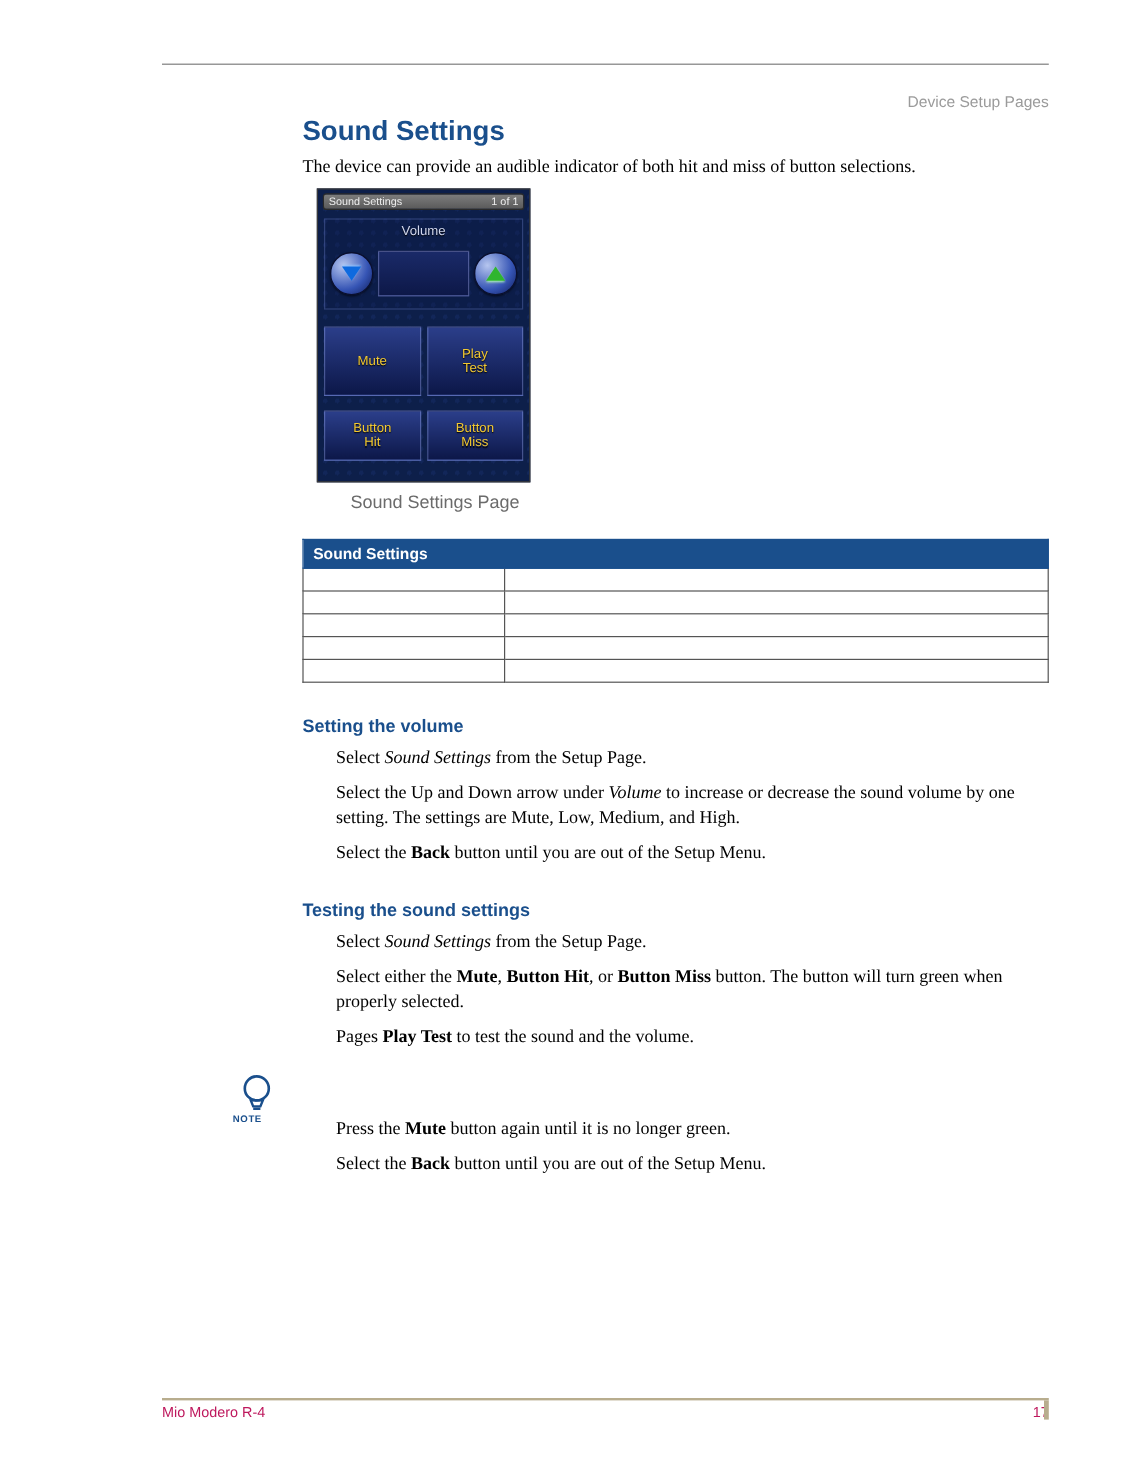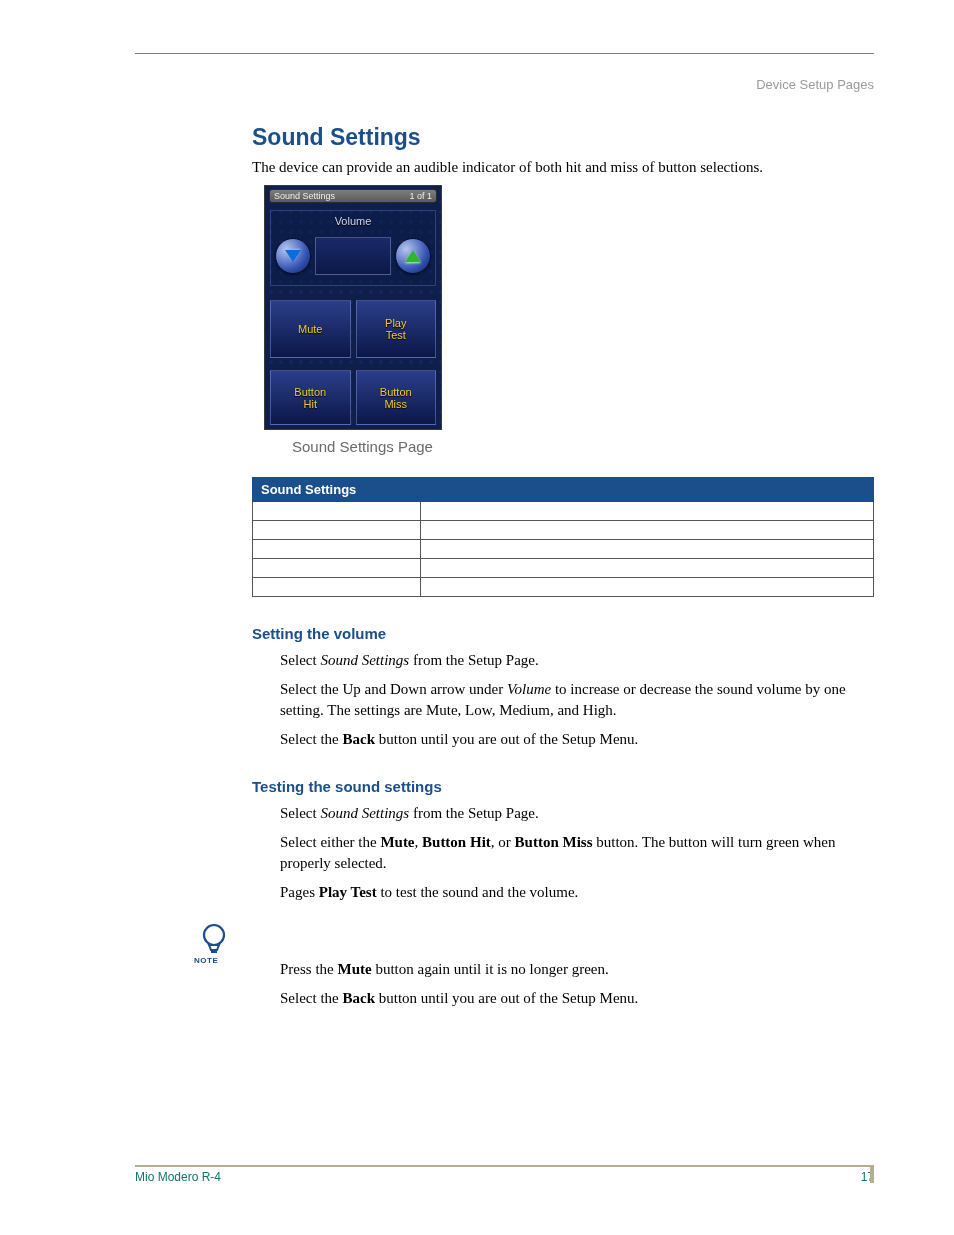--- a/index.html
+++ b/index.html
@@ -28,21 +28,21 @@
     right: 80px;
     top: 77px;
     font-family: Arial, Helvetica, sans-serif;
     color: #9b9b9b;
     font-size: 13px;
   }
   .content {
     position: absolute;
     left: 252px;
     right: 80px;
-    top: 124px;
+    top: 96px;
   }
   h1.section-title {
     color: #1a4f8c;
     font-family: Arial, Helvetica, sans-serif;
     font-weight: bold;
     font-size: 23px;
     margin: 0 0 6px 0;
   }
   .intro {
     font-size: 15px;
@@ -138,21 +138,21 @@
     border-bottom: 12px solid #2fb52f;
     filter: drop-shadow(0 1px 1px #b6ffb6);
   }
   .vol-slot {
     flex: 1;
     height: 36px;
     background: linear-gradient(#1a2a68,#0d1848);
     border: 1px solid rgba(180,190,255,0.35);
   }
   .ds-btn-row-1 { top: 114px; height: 58px; }
-  .ds-btn-row-2 { top: 184px; height: 55px; }
+  .ds-btn-row-2 { top: 184px; height: 42px; }
   .ds-btn {
     flex: 1;
     height: 100%;
     background: linear-gradient(#2b3e8a,#0c1748);
     border: 1px solid rgba(170,185,255,0.35);
     display: flex;
     align-items: center; justify-content: center;
     text-align: center;
     font-family: Verdana, Arial, sans-serif;
     font-size: 11px;
@@ -226,21 +226,21 @@
     left: 135px; right: 80px;
     bottom: 50px;
     height: 20px;
   }
   .footer-line {
     border-top: 2px solid #b8ad8e;
     display: flex;
     justify-content: space-between;
     font-family: Arial, Helvetica, sans-serif;
     font-size: 12px;
-    color: #0f766e;
+    color: #be185d;
     padding-top: 3px;
   }
   .footer-right-bar {
     position: absolute;
     right: 0; bottom: 2px;
     width: 4px; height: 16px;
     background: #b8ad8e;
   }
 </style>
 </head>

